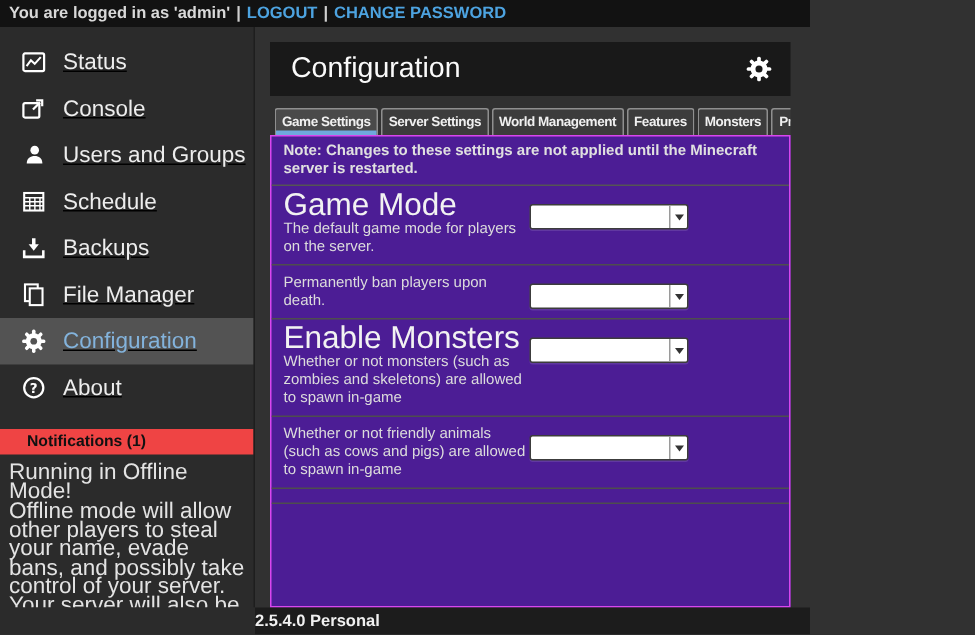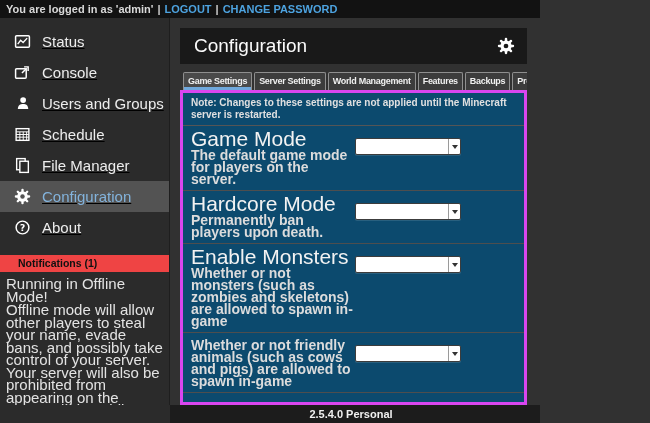--- a/index.html
+++ b/index.html
@@ -68,32 +68,32 @@
     height:18px; line-height:17px; padding:0 4px; margin-right:2px;
     white-space:nowrap; cursor:pointer;
   }
   .tab.active { background:#4a4a4a; }
   .tab.active::after {
     content:""; position:absolute; left:0; right:0; bottom:0;
     height:3px; background:#6fa8dc;
   }
 
   .panel {
-    flex:1; min-height:0; border:3px solid #d946ef;
-    background:#0c4a6e; overflow:hidden;
+    flex:1; min-height:0; border:1px solid #d946ef;
+    background:#4c1d95; overflow:hidden;
   }
   .note {
     padding:4px 8px; font-size:10px; font-weight:bold; color:#e0e0e0;
     line-height:12px; border-bottom:1px solid #555;
   }
   .setting-row { position:relative; padding:4px 8px 5px 8px; border-bottom:1px solid #4e4e4e; }
   .setting-title { font-size:21px; color:#f2f2f2; line-height:17px; }
   .setting-desc {
     width:164px; margin-top:2px;
-    font-size:14px; font-weight:bold; color:#dcdcdc; line-height:12px;
+    font-size:10px; font-weight:normal; color:#dcdcdc; line-height:12px;
   }
   .select {
     position:absolute; left:172px; top:12px;
     width:106px; height:17px;
     background:#fff; border:1px solid #3c3c3c; border-radius:2px;
     display:flex; cursor:pointer;
     box-shadow:0 1px 0 rgba(255,255,255,0.12);
   }
   .select-value { flex:1; font-size:10px; line-height:15px; padding-left:4px; color:#222; overflow:hidden; white-space:nowrap; }
   .select-arrow {
@@ -105,21 +105,21 @@
     border-left:3px solid transparent; border-right:3px solid transparent;
     border-top:4px solid #333;
   }
 
   
   .footer { height:18px; flex:0 0 18px; display:flex; }
   .footer-left { width:170px; flex:0 0 170px; background:#2b2b2b; }
   .footer-right {
     flex:1; background:#1c1c1c; color:#f0f0f0;
     font-size:11px; font-weight:bold; line-height:18px;
-    text-align:center; padding-right:8px; white-space:nowrap;
+    text-align:left; padding-right:8px; white-space:nowrap;
   }
 </style>
 </head>
 <body>
 
 <div class="app">
 
   <div class="topbar">
     <span>You are logged in as 'admin'</span><span class="sep">|</span><a class="toplink">LOGOUT</a><span class="sep">|</span><a class="toplink">CHANGE PASSWORD</a>
   </div>
@@ -162,20 +162,30 @@
         <div class="nav-item">
           <span class="nav-icon">
             <svg width="17" height="17" viewBox="0 0 16 16">
               <rect x="2" y="2.5" width="12" height="11" fill="none" stroke="#fff" stroke-width="1.3"></rect>
               <path d="M2 5.5 H14 M2 8 H14 M2 10.5 H14 M5.5 5.5 V13.5 M8.7 5.5 V13.5 M11.9 5.5 V13.5" stroke="#fff" stroke-width="0.9" fill="none"></path>
             </svg>
           </span>
           <span class="nav-label">Schedule</span>
         </div>
 
+        <div class="nav-item">
+          <span class="nav-icon">
+            <svg width="17" height="17" viewBox="0 0 16 16">
+              <path d="M8 1.8 V6.5" stroke="#fff" stroke-width="2.2" fill="none"></path>
+              <path d="M4.8 5.5 L11.2 5.5 L8 9.6 Z" fill="#fff"></path>
+              <path d="M2 9.2 V13.4 H14 V9.2" fill="none" stroke="#fff" stroke-width="1.6"></path>
+            </svg>
+          </span>
+          <span class="nav-label">Backups</span>
+        </div>
 
         <div class="nav-item">
           <span class="nav-icon">
             <svg width="17" height="17" viewBox="0 0 16 16">
               <rect x="2.5" y="1.5" width="8" height="10.5" fill="none" stroke="#fff" stroke-width="1.3"></rect>
               <rect x="5.5" y="4" width="8" height="10.5" fill="#2b2b2b" stroke="#fff" stroke-width="1.3"></rect>
             </svg>
           </span>
           <span class="nav-label">File Manager</span>
         </div>
@@ -245,21 +255,21 @@
       <div class="tabbar">
 
           <div class="tab active"><span>Game Settings</span></div>
 
           <div class="tab"><span>Server Settings</span></div>
 
           <div class="tab"><span>World Management</span></div>
 
           <div class="tab"><span>Features</span></div>
 
-          <div class="tab"><span>Backups</span></div>
+          <div class="tab"><span>Monsters</span></div>
 
           <div class="tab"><span>Preferences</span></div>
 
           <div class="tab"><span>Login Users</span></div>
 
       </div>
 
       <div class="panel">
         <div class="note">Note: Changes to these settings are not applied until the Minecraft server is restarted.</div>
 
@@ -269,21 +279,20 @@
             <div class="select">
               <span class="select-value"></span>
               <span class="select-arrow">
                 <i></i>
               </span>
             </div>
           </div>
 
 
           <div class="setting-row">
-            <div class="setting-title">Hardcore Mode</div>
             <div class="setting-desc">Permanently ban players upon death.</div>
             <div class="select">
               <span class="select-value"></span>
               <span class="select-arrow">
                 <i></i>
               </span>
             </div>
           </div>
 
           <div class="setting-row">

